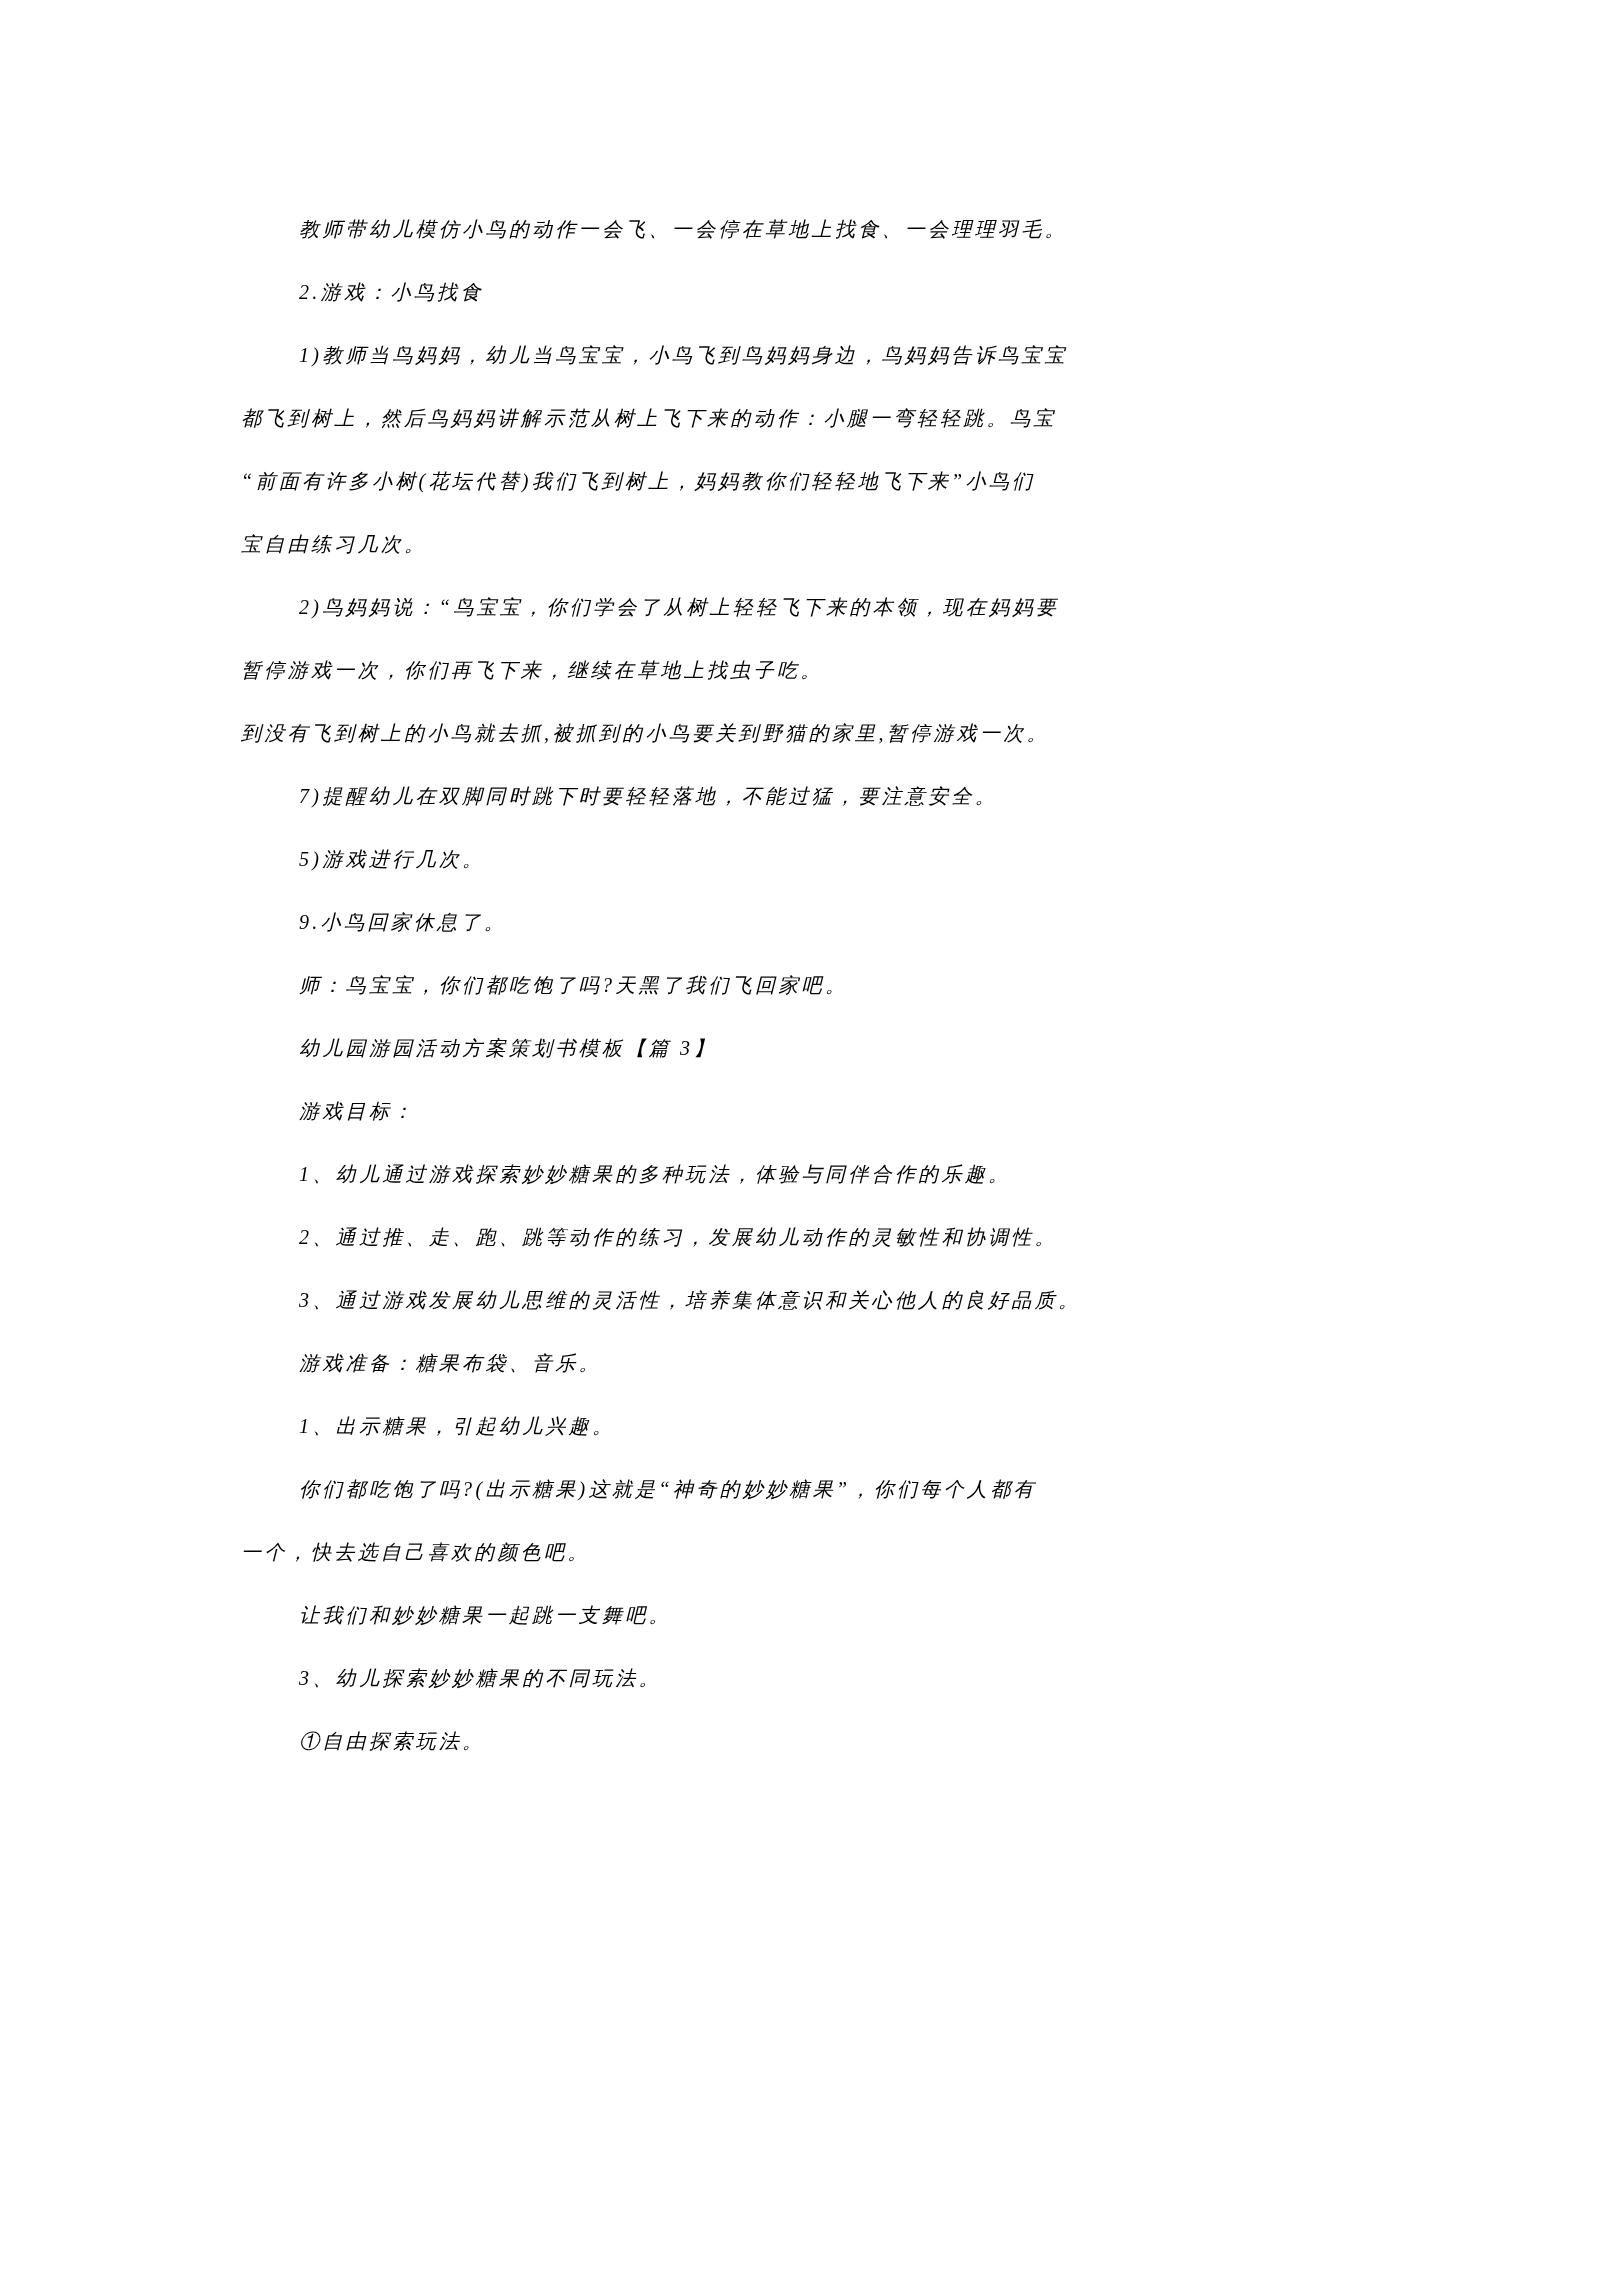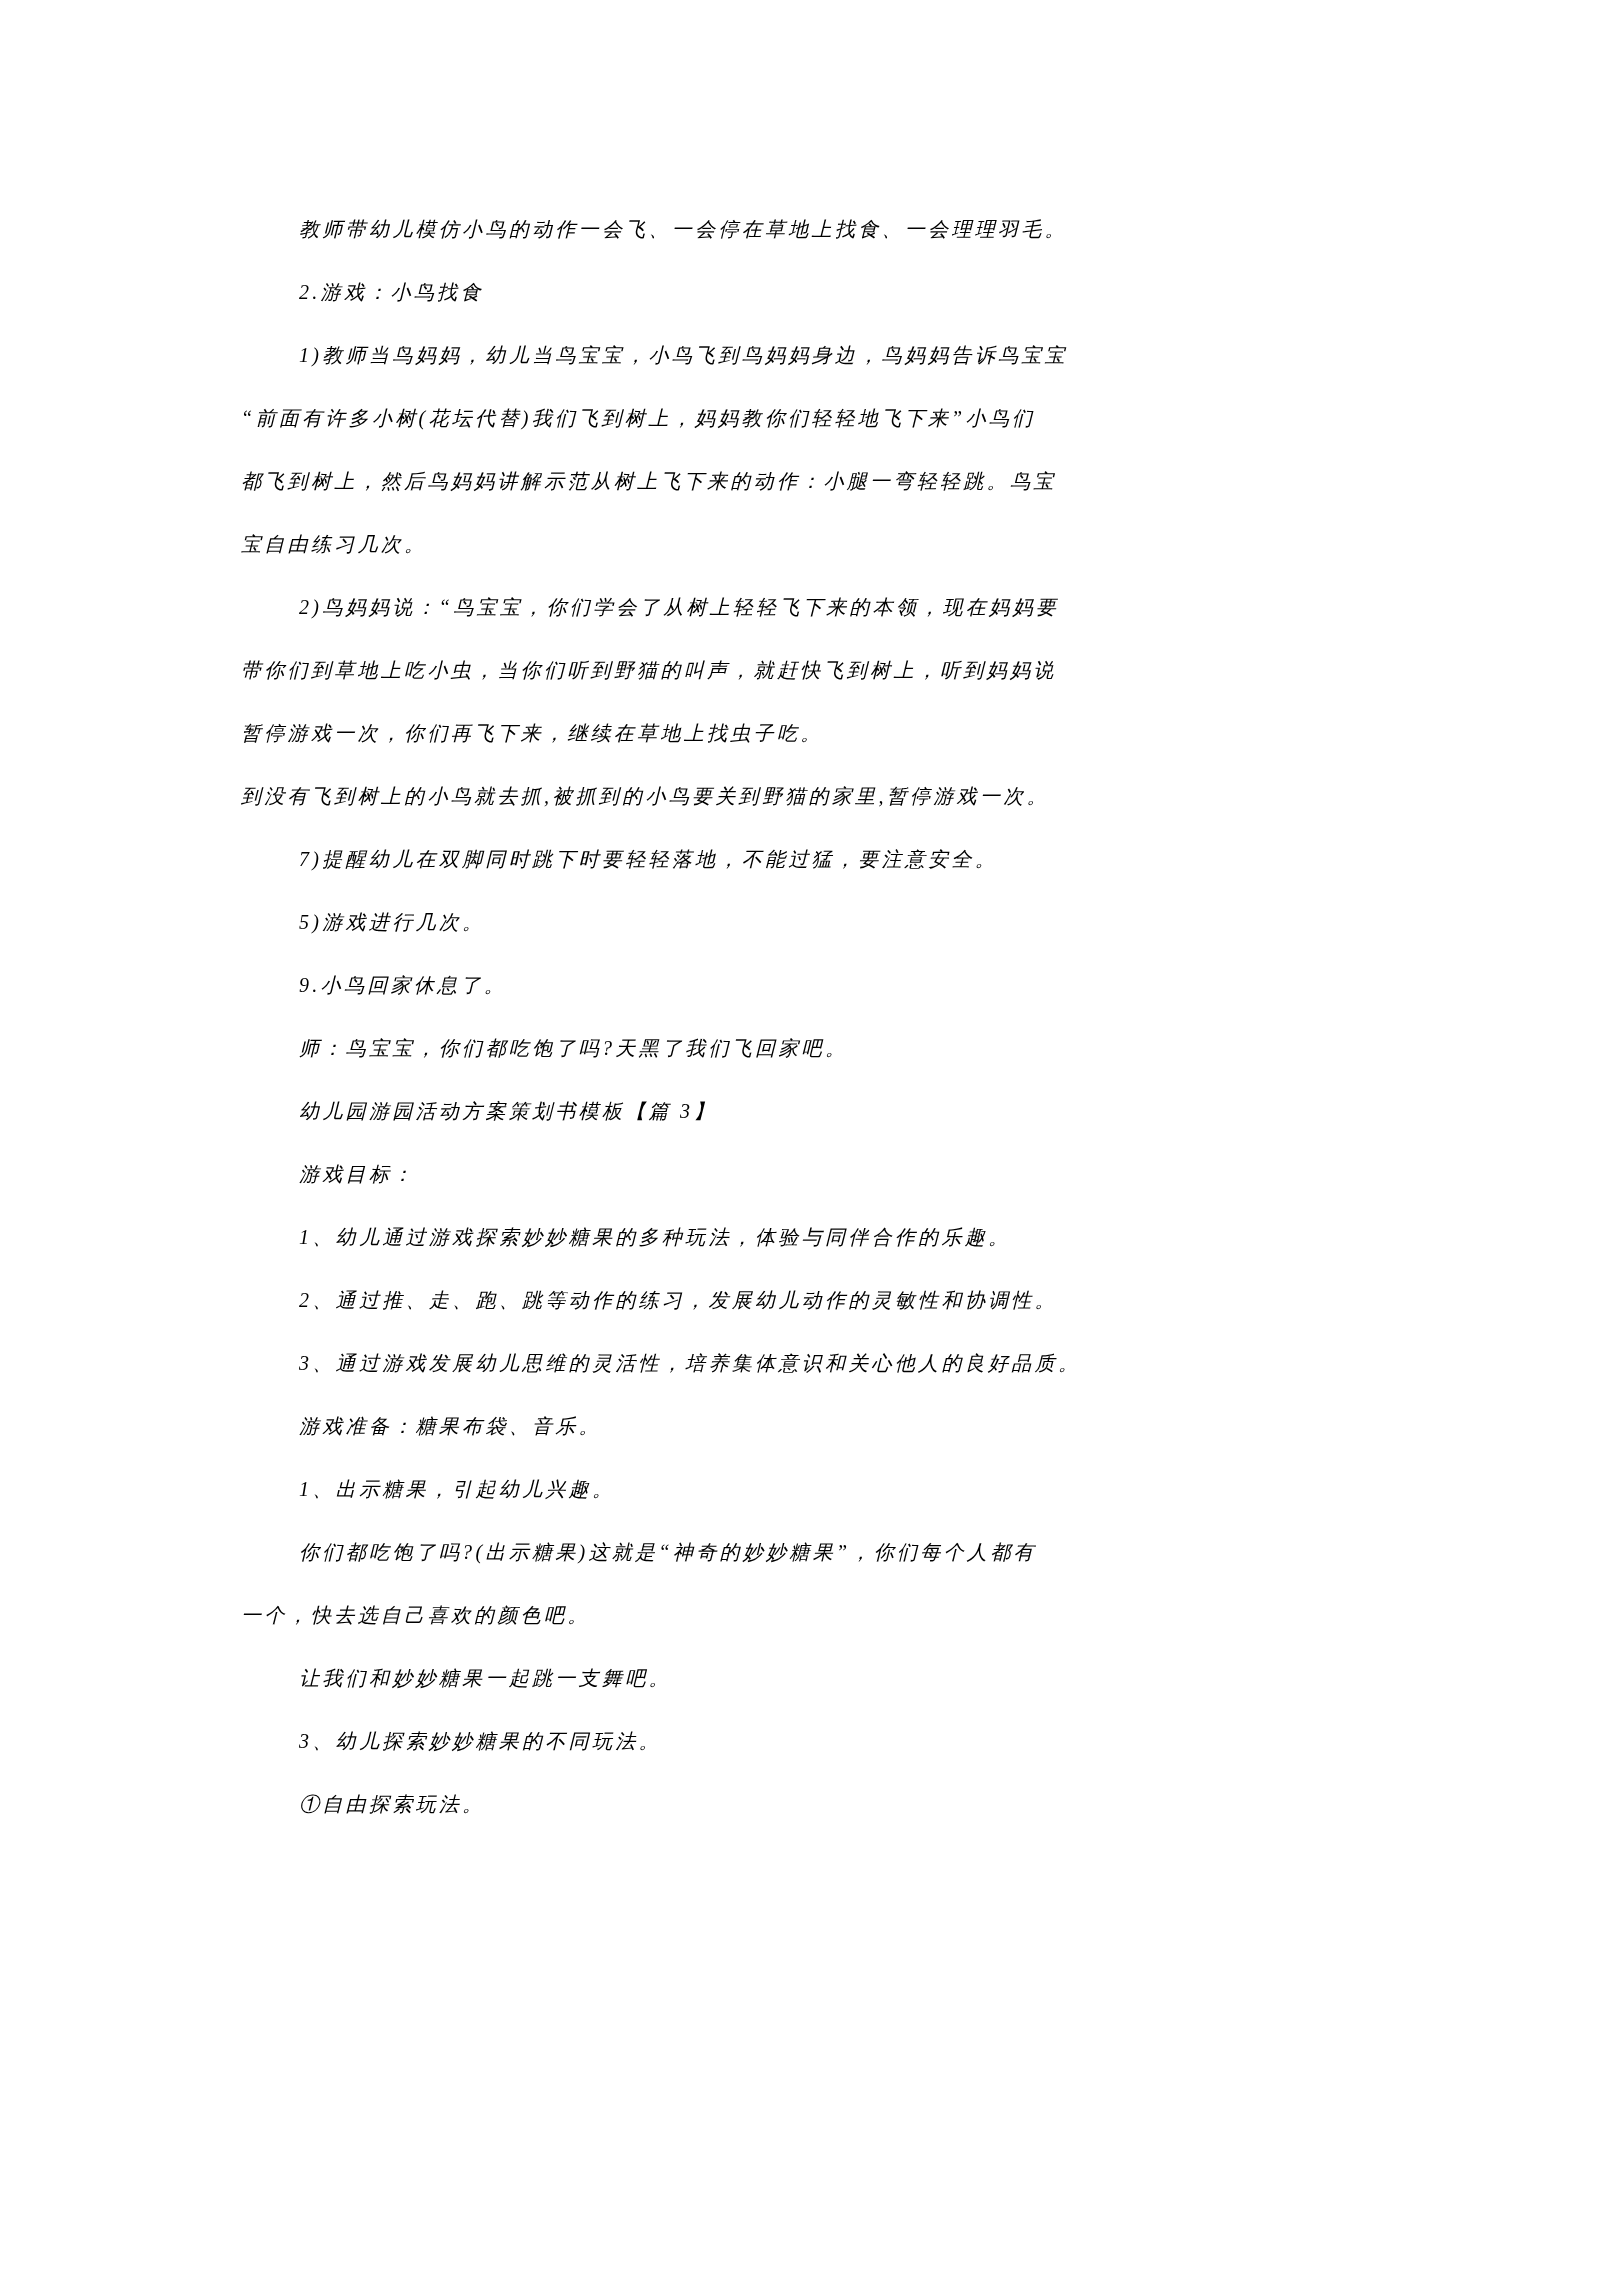--- a/index.html
+++ b/index.html
@@ -31,25 +31,24 @@
   }
 </style>
 </head>
 <body>
 
 <div class="page">
   <div class="text-block">
       <div class="line indent">教师带幼儿模仿小鸟的动作一会飞、一会停在草地上找食、一会理理羽毛。</div>
       <div class="line indent">2.游戏：小鸟找食</div>
       <div class="line indent">1)教师当鸟妈妈，幼儿当鸟宝宝，小鸟飞到鸟妈妈身边，鸟妈妈告诉鸟宝宝</div>
+      <div class="line">都飞到树上，然后鸟妈妈讲解示范从树上飞下来的动作：小腿一弯轻轻跳。鸟宝</div>
       <div class="line">“前面有许多小树(花坛代替)我们飞到树上，妈妈教你们轻轻地飞下来”小鸟们</div>
-      <div class="line">都飞到树上，然后鸟妈妈讲解示范从树上飞下来的动作：小腿一弯轻轻跳。鸟宝</div>
       <div class="line">宝自由练习几次。</div>
       <div class="line indent">2)鸟妈妈说：“鸟宝宝，你们学会了从树上轻轻飞下来的本领，现在妈妈要</div>
-      <div class="line">带你们到草地上吃小虫，当你们听到野猫的叫声，就赶快飞到树上，听到妈妈说</div>
       <div class="line">暂停游戏一次，你们再飞下来，继续在草地上找虫子吃。</div>
       <div class="line">到没有飞到树上的小鸟就去抓,被抓到的小鸟要关到野猫的家里,暂停游戏一次。</div>
       <div class="line indent">7)提醒幼儿在双脚同时跳下时要轻轻落地，不能过猛，要注意安全。</div>
       <div class="line indent">5)游戏进行几次。</div>
       <div class="line indent">9.小鸟回家休息了。</div>
       <div class="line indent">师：鸟宝宝，你们都吃饱了吗?天黑了我们飞回家吧。</div>
       <div class="line indent">幼儿园游园活动方案策划书模板【篇 3】</div>
       <div class="line indent">游戏目标：</div>
       <div class="line indent">1、幼儿通过游戏探索妙妙糖果的多种玩法，体验与同伴合作的乐趣。</div>
       <div class="line indent">2、通过推、走、跑、跳等动作的练习，发展幼儿动作的灵敏性和协调性。</div>

